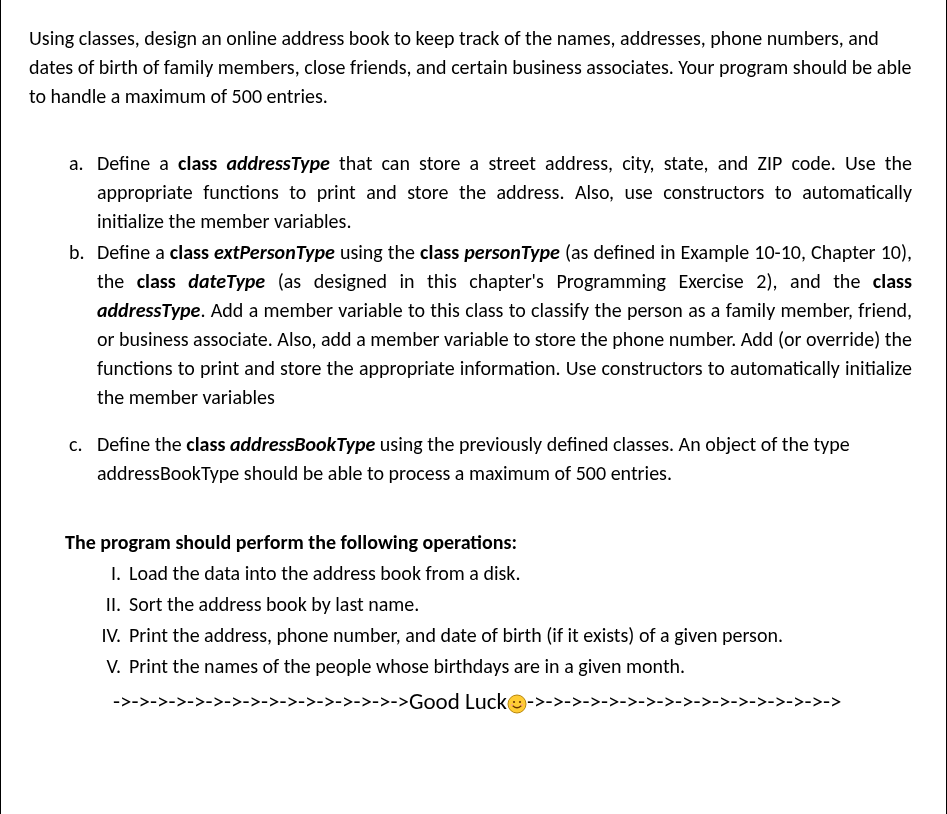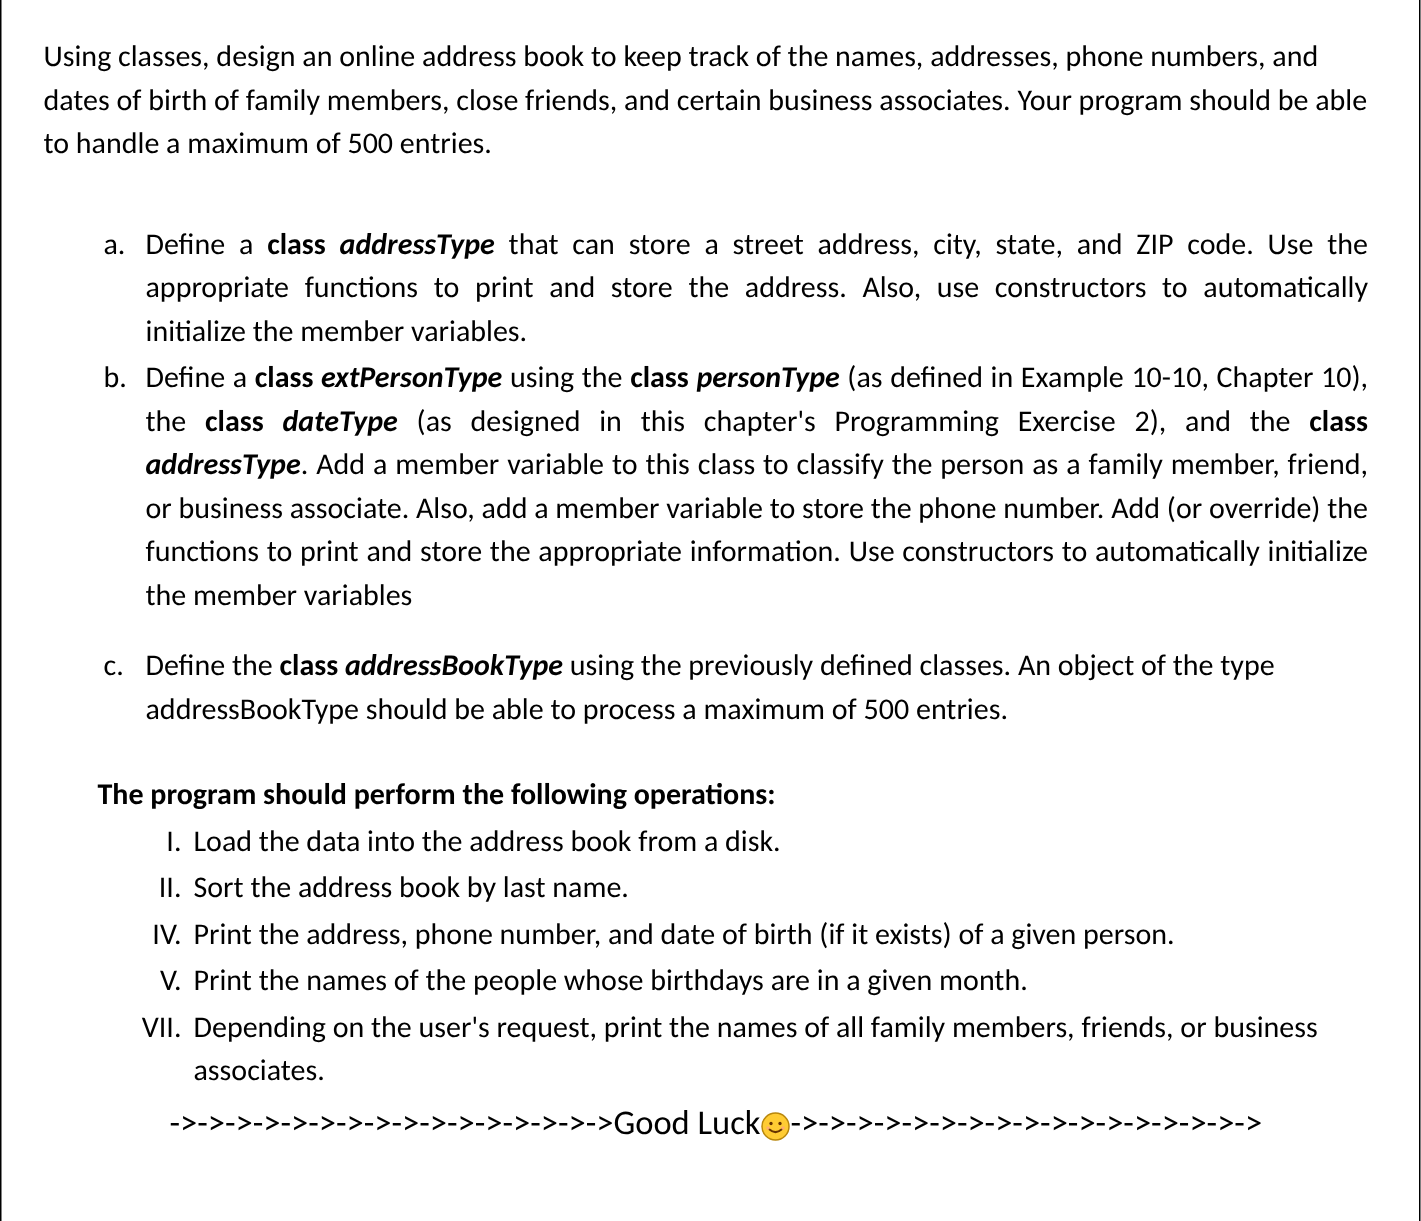--- a/index.html
+++ b/index.html
@@ -36,21 +36,21 @@
     .list-letter .marker {
       position: absolute;
       left: -28px;
       top: 0;
     }
     .justify {
       text-align: justify;
     }
     .ops-header {
       font-weight: bold;
-      margin-top: 28px;
+      margin-top: 40px;
       margin-left: 36px;
       margin-bottom: 2px;
     }
     .list-roman {
       padding-left: 100px;
     }
     .list-roman .item {
       position: relative;
       margin-bottom: 2px;
     }
@@ -109,24 +109,20 @@
     <span>Sort the address book by last name.</span>
   </div>
   <div class="item">
     <span class="marker">IV.</span>
     <span>Print the address, phone number, and date of birth (if it exists) of a given person.</span>
   </div>
   <div class="item">
     <span class="marker">V.</span>
     <span>Print the names of the people whose birthdays are in a given month.</span>
   </div>
-  <div class="item">
-    <span class="marker">VII.</span>
-    <span>Depending on the user's request, print the names of all family members, friends, or business associates.</span>
-  </div>
 </div>
 
 <div class="footer">
   <span>-&gt;-&gt;-&gt;-&gt;-&gt;-&gt;-&gt;-&gt;-&gt;-&gt;-&gt;-&gt;-&gt;-&gt;-&gt;-&gt;Good Luck</span><svg class="emoji" viewBox="0 0 20 20">
       <circle cx="10" cy="10" r="9" fill="#FFCC33" stroke="#B8860B" stroke-width="1"></circle>
       <circle cx="7" cy="8" r="1.1" fill="#663300"></circle>
       <circle cx="13" cy="8" r="1.1" fill="#663300"></circle>
       <path d="M6 12 Q10 15.5 14 12" stroke="#663300" stroke-width="1.3" fill="none" stroke-linecap="round"></path>
       <circle cx="5" cy="11" r="1.2" fill="#FF9999" opacity="0.6"></circle>
       <circle cx="15" cy="11" r="1.2" fill="#FF9999" opacity="0.6"></circle>

